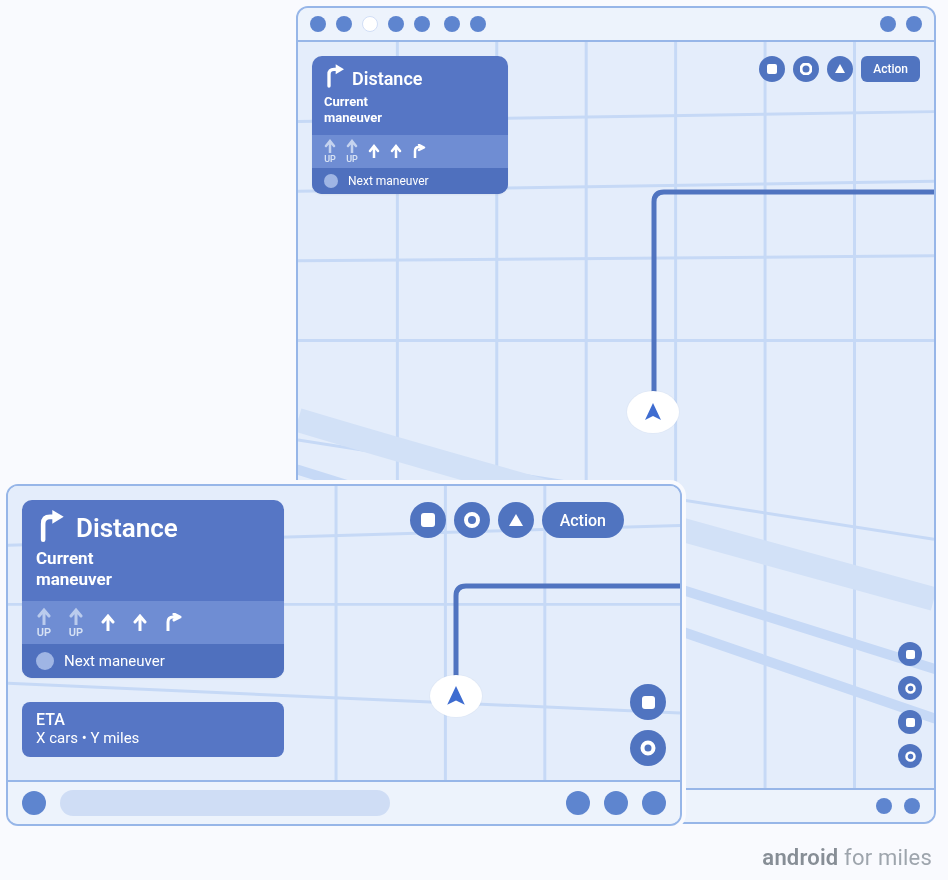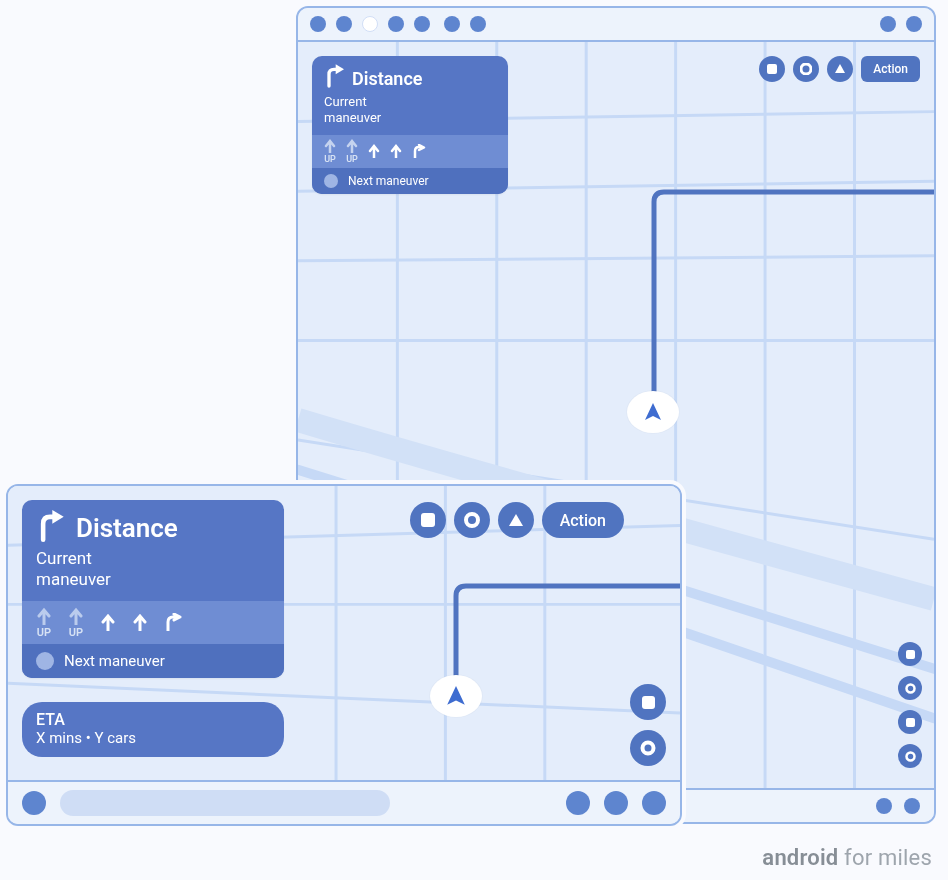--- a/index.html
+++ b/index.html
@@ -111,21 +111,21 @@
     display:flex; align-items:center; gap:8px;
     padding: 8px 12px 2px 12px;
     text-align: center;
   }
   .nav-card .row-dist .dist-text {
     font-size: 20px; font-weight: 600;
   }
   .portrait .nav-card .row-dist .dist-text { font-size: 18px; }
   .nav-card .cur-maneuver {
     padding: 0 12px 8px 12px;
-    font-size: 13px; line-height: 1.25;
+    font-size: 13px; line-height: 1.25; font-weight: bold;
   }
   .lane-strip {
     background: var(--lane-strip);
     display:flex; align-items:center; gap: 10px;
     padding: 4px 12px;
   }
   .lane-strip .lane {
     display:flex; flex-direction: column; align-items:center;
     color: #d7e2f4;
     font-size: 9px; font-weight: 600;
@@ -220,21 +220,21 @@
   .landscape .nav-card .row-dist .dist-text { font-size: 26px; font-weight:600;}
   .landscape .nav-card .cur-maneuver { font-size: 17px; padding: 0 14px 10px 14px;}
   .landscape .lane-strip { padding: 6px 14px; gap: 16px;}
   .landscape .lane-strip .lane { font-size: 11px;}
   .landscape .next-strip { font-size: 15px; padding: 8px 14px;}
   .landscape .next-strip .dot { width:18px; height:18px;}
 
   .eta-card {
     position:absolute; left: 14px; width: 262px;
     background: var(--card);
-    border-radius: 20px;
+    border-radius: 8px;
     color: var(--white);
     padding: 8px 14px 10px 14px;
   }
   .eta-card .eta-title { font-size: 16px; font-weight:500;}
   .eta-card .eta-sub { font-size: 15px; }
 
   
   .landscape .side-controls {
     position:absolute; right: 14px; bottom: 14px;
     display:flex; flex-direction:column; gap: 10px;
@@ -488,21 +488,21 @@
             </span>
         </div>
         <div class="next-strip">
           <span class="dot"></span>
           <span>Next maneuver</span>
         </div>
       </div>
 
       <div class="eta-card" style="top: 216px;">
         <div class="eta-title">ETA</div>
-        <div class="eta-sub">X mins • Y cars</div>
+        <div class="eta-sub">X cars • Y miles</div>
       </div>
 
       <div class="loc-marker ellipse">
         <svg width="22" height="22" viewBox="0 0 20 20">
           <polygon points="10,1 18,18 10,14 2,18" fill="#3e6cd0"></polygon>
         </svg>
       </div>
 
       <div class="side-controls">
         <span class="icon-btn">

